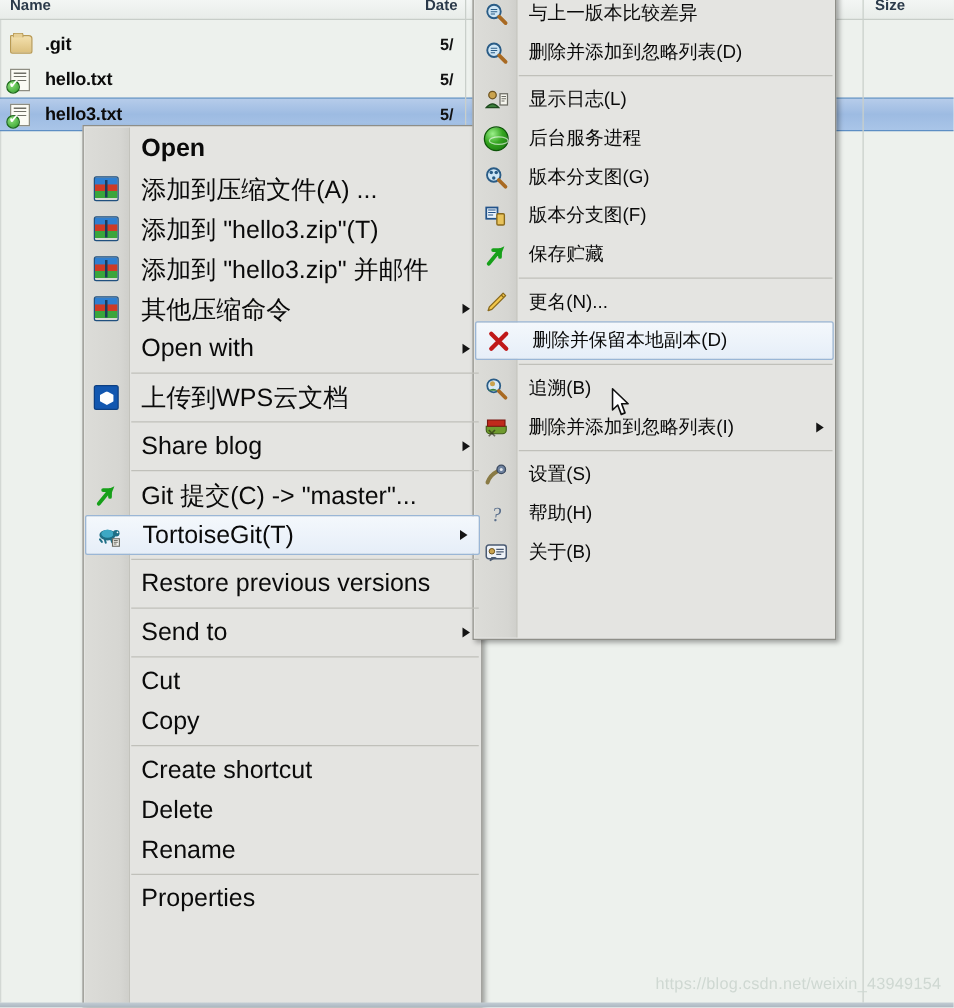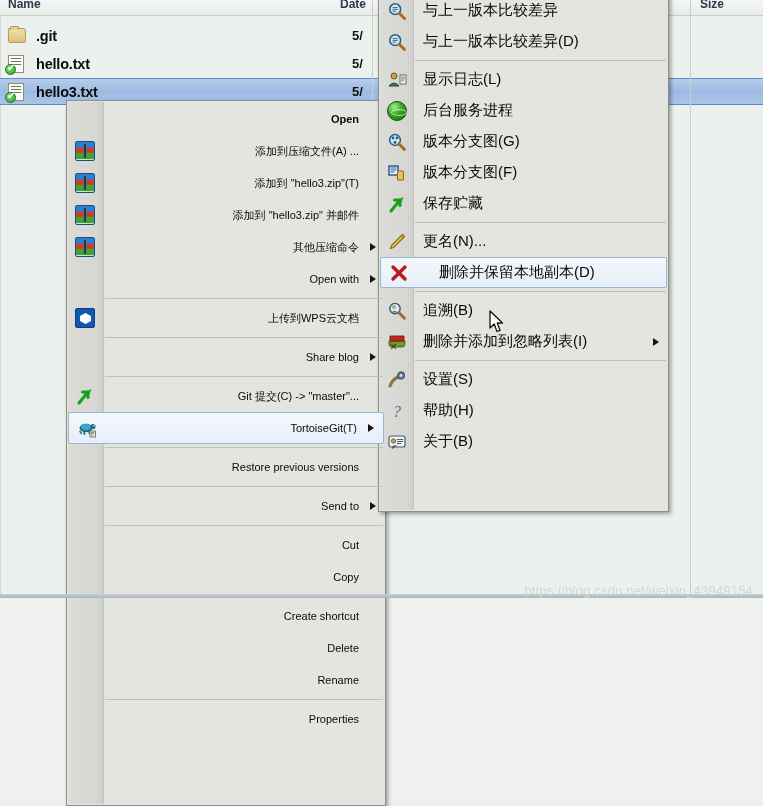--- a/index.html
+++ b/index.html
@@ -3,21 +3,21 @@
 <meta charset="utf-8">
 <style>
   * { box-sizing: border-box; margin: 0; padding: 0; }
   html, body {
     width: 763px; height: 806px;
     overflow: hidden;
     font-family: "Liberation Sans", "DejaVu Sans", sans-serif;
     background: #eef1ee;
   }
 
-  #root { position: relative; width: 763px; height: 598px; background: #eef1ee; }
+  #root { position: relative; width: 763px; height: 806px; background: #eef1ee; }
 
   
   .explorer { position: absolute; inset: 0; background: #edf1ed; }
 
   .col-header {
     position: absolute; top: 0; left: 0; width: 763px; height: 16px;
     background: linear-gradient(to bottom, #f3f6f4 0%, #e8ece9 100%);
     border-bottom: 1px solid #c7cdc8;
   }
   .col-header .ch {
@@ -84,34 +84,34 @@
     width: 20px; height: 20px;
   }
   .mi .mi-arrow {
     position: absolute; right: 9px; top: 50%; transform: translateY(-50%);
     width: 0; height: 0; border-left: 6px solid #141414;
     border-top: 4.5px solid transparent; border-bottom: 4.5px solid transparent;
   }
   .mi.hl {
     background: linear-gradient(to bottom, #f4f8fc 0%, #e6eef8 100%);
     border: 1px solid #9ab6d6; border-radius: 2px;
-    margin: 0 1px; height: 32px; padding-left: 70px;
+    margin: 0 1px; height: 32px; padding-left: 45px;
   }
   .sep { height: 1px; margin: 3px 2px 3px 38px; background: #c0c0ba; position: relative; z-index: 2; }
 
   
   #ctx-main { left: 66px; top: 100px; width: 320px; height: 706px; }
-  #ctx-main .mi { height: 32px; font-size: 11px; justify-content: flex-end; }
+  #ctx-main .mi { height: 32px; font-size: 20px; }
 
   
   #ctx-sub { left: 378px; top: -8px; width: 291px; height: 520px; }
   #ctx-sub .gutter { width: 33px; }
   #ctx-sub .gutter-line { left: 34px; }
   #ctx-sub .mi { height: 31px; padding-left: 44px; font-size: 15px; }
-  #ctx-sub .mi.hl { padding-left: 58px; }
+  #ctx-sub .mi.hl { padding-left: 45px; }
   #ctx-sub .sep { margin-left: 36px; }
 
   
   .gi { position: absolute; inset: 0; }
   
   .gi-rar { background:
       linear-gradient(to bottom,
         #2f7fd0 0%, #2f7fd0 30%,
         #cf3b26 32%, #cf3b26 58%,
         #3ba53b 60%, #3ba53b 92%, transparent 92%);
@@ -126,21 +126,21 @@
     background: radial-gradient(circle at 34% 28%, #9bf08a 0%, #35a520 45%, #14700c 100%);
     border:1px solid #0c5408; }
   .gi-globe:after { content:""; position:absolute; left:3px; top:7px; width:14px; height:5px;
     border:1px solid rgba(255,255,255,0.6); border-radius:50%; }
 
   
   .cursor { position: absolute; z-index: 50; width: 16px; height: 24px; }
 
   
   .watermark {
-    position: absolute; right: 10px; bottom: 0;
+    position: absolute; right: 10px; bottom: 12px;
     font-size: 13px; color: #cfd8d2; letter-spacing: 0.2px;
     font-family: "Liberation Sans", sans-serif; z-index: 40; white-space: nowrap; margin-left: 34px;
   }
   .bottom-edge { position:absolute; left:0; right:0; bottom:0; height:4px;
     background: linear-gradient(to bottom,#c3cdd4,#aab6c0); }
   .left-edge { position:absolute; left:0; top:16px; bottom:4px; width:1px; background:#d3d8d4; }
 </style>
 </head>
 <body>
 
@@ -313,21 +313,21 @@
           <span>与上一版本比较差异</span>
         </div>
         <div class="mi">
           <span class="mi-icon">
             <svg class="gi" viewBox="0 0 20 20">
               <circle cx="8.2" cy="8.2" r="5.4" fill="#cfe6f5" stroke="#2a5c86" stroke-width="1.5"></circle>
               <path d="M5.6,6.6h5.2M5.6,8.4h5.2M5.6,10.2h3.4" stroke="#2a5c86" stroke-width="0.9"></path>
               <path d="M12.3,12.3 L17.5,17.5" stroke="#a96a22" stroke-width="3" stroke-linecap="round"></path>
             </svg>
           </span>
-          <span>与上一版本比较差异(D)</span>
+          <span>删除并添加到忽略列表(D)</span>
         </div>
         <div class="sep"></div>
         <div class="mi">
           <span class="mi-icon">
             <svg class="gi" viewBox="0 0 20 20">
               <circle cx="7" cy="6" r="3" fill="#caa34e" stroke="#6d5320" stroke-width="1"></circle>
               <path d="M2,16 q5,-6 10,0 z" fill="#3b7f3b" stroke="#1f4a1f" stroke-width="1"></path>
               <rect x="13" y="5" width="6" height="9" fill="#f6f6ee" stroke="#6c6c64" stroke-width="1"></rect>
               <path d="M14.2,7.2h3.6M14.2,9h3.6M14.2,10.8h2.4" stroke="#6c6c64" stroke-width="0.9"></path>
             </svg>

